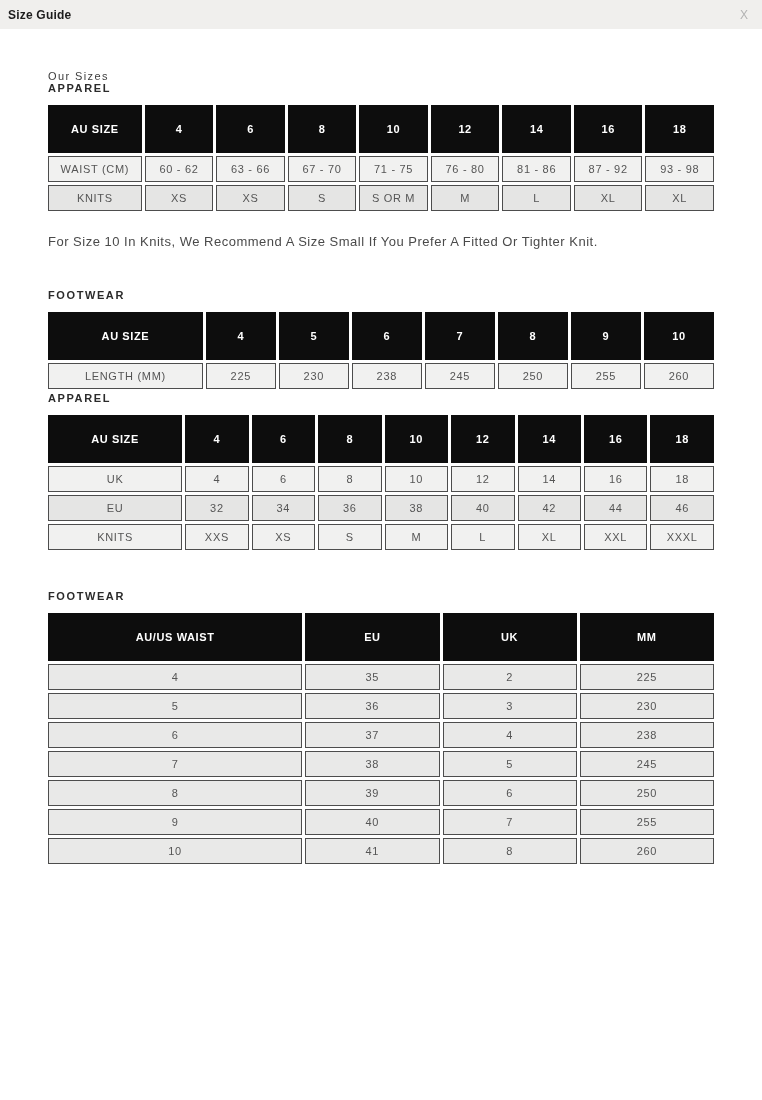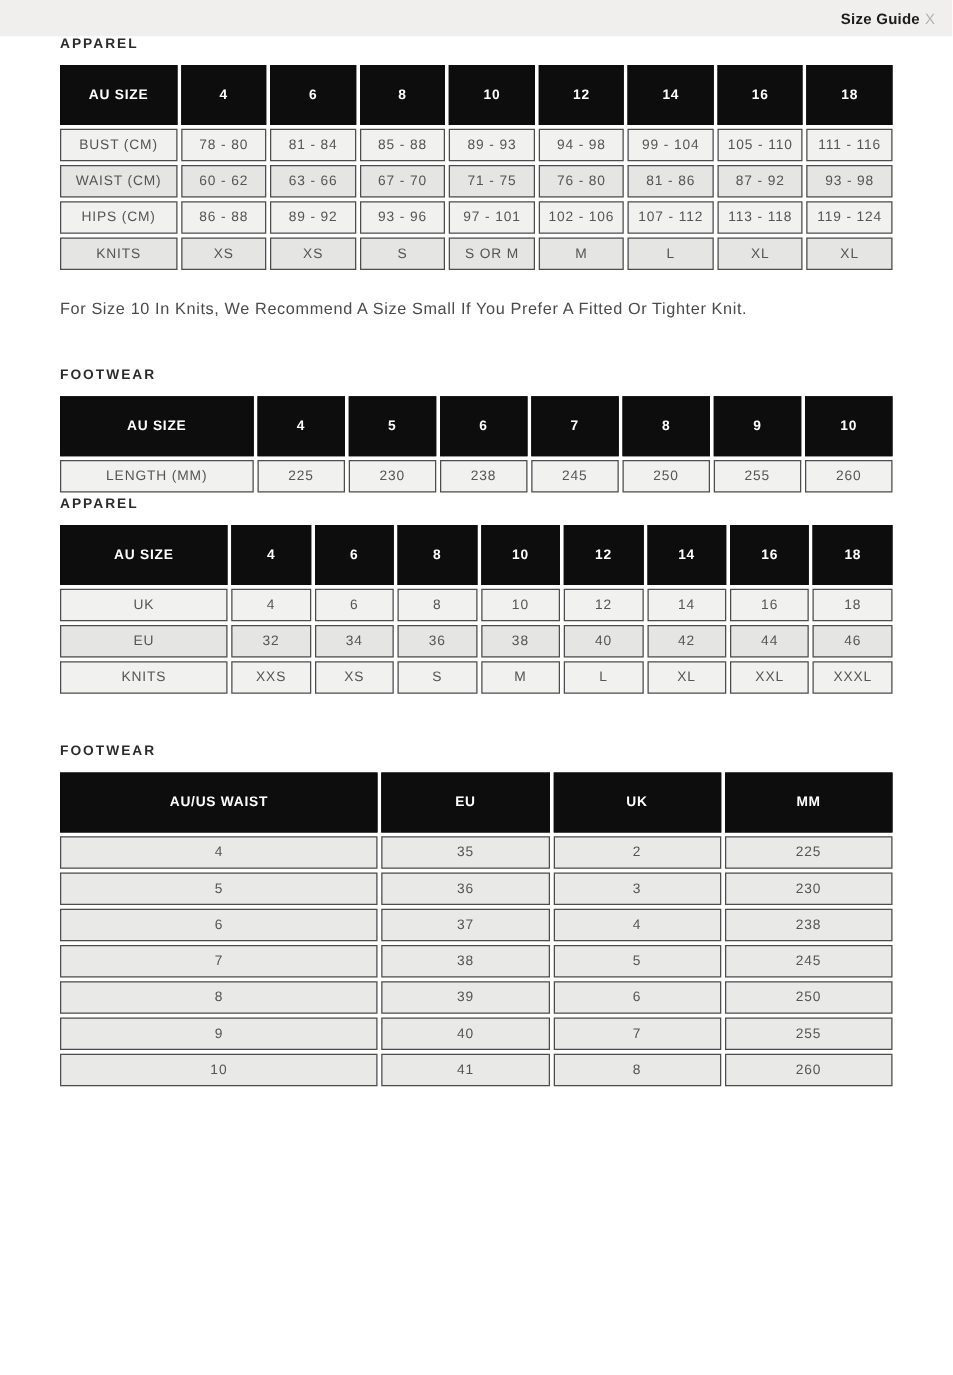--- a/index.html
+++ b/index.html
@@ -17,21 +17,21 @@
     width: 762px; height: 1100px;
     background: #ffffff;
     font-family: "Liberation Sans", sans-serif;
     overflow: hidden;
   }
   .topbar {
     height: 29px;
     background: var(--topbar-bg);
     display: flex;
     align-items: center;
-    justify-content: flex-end;
+    justify-content: space-between;
     padding: 0 10px 0 8px;
   }
   .topbar-title {
     font-size: 12px;
     font-weight: bold;
     color: #1c1c1c;
     letter-spacing: 0.2px;
   }
   .close-x {
     font-size: 12px;
@@ -105,71 +105,50 @@
 
 <div>
 
   <div class="topbar">
     <span class="topbar-title">Size Guide</span>
     <span class="close-x">X</span>
   </div>
 
   <div class="content">
 
+    <div class="eyebrow first">Our Sizes</div>
 
     <div class="section-label">APPAREL</div>
     <table class="sg alt t-apparel-sizes">
         <thead>
           <tr>
             <th>AU SIZE</th>
             <th>4</th>
             <th>6</th>
             <th>8</th>
             <th>10</th>
             <th>12</th>
             <th>14</th>
             <th>16</th>
             <th>18</th>
           </tr>
         </thead>
         <tbody>
           <tr>
-            <td>BUST (CM)</td>
-            <td>78 - 80</td>
-            <td>81 - 84</td>
-            <td>85 - 88</td>
-            <td>89 - 93</td>
-            <td>94 - 98</td>
-            <td>99 - 104</td>
-            <td>105 - 110</td>
-            <td>111 - 116</td>
-          </tr>
-          <tr>
             <td>WAIST (CM)</td>
             <td>60 - 62</td>
             <td>63 - 66</td>
             <td>67 - 70</td>
             <td>71 - 75</td>
             <td>76 - 80</td>
             <td>81 - 86</td>
             <td>87 - 92</td>
             <td>93 - 98</td>
           </tr>
           <tr>
-            <td>HIPS (CM)</td>
-            <td>86 - 88</td>
-            <td>89 - 92</td>
-            <td>93 - 96</td>
-            <td>97 - 101</td>
-            <td>102 - 106</td>
-            <td>107 - 112</td>
-            <td>113 - 118</td>
-            <td>119 - 124</td>
-          </tr>
-          <tr>
             <td>KNITS</td>
             <td>XS</td>
             <td>XS</td>
             <td>S</td>
             <td>S OR M</td>
             <td>M</td>
             <td>L</td>
             <td>XL</td>
             <td>XL</td>
           </tr>

